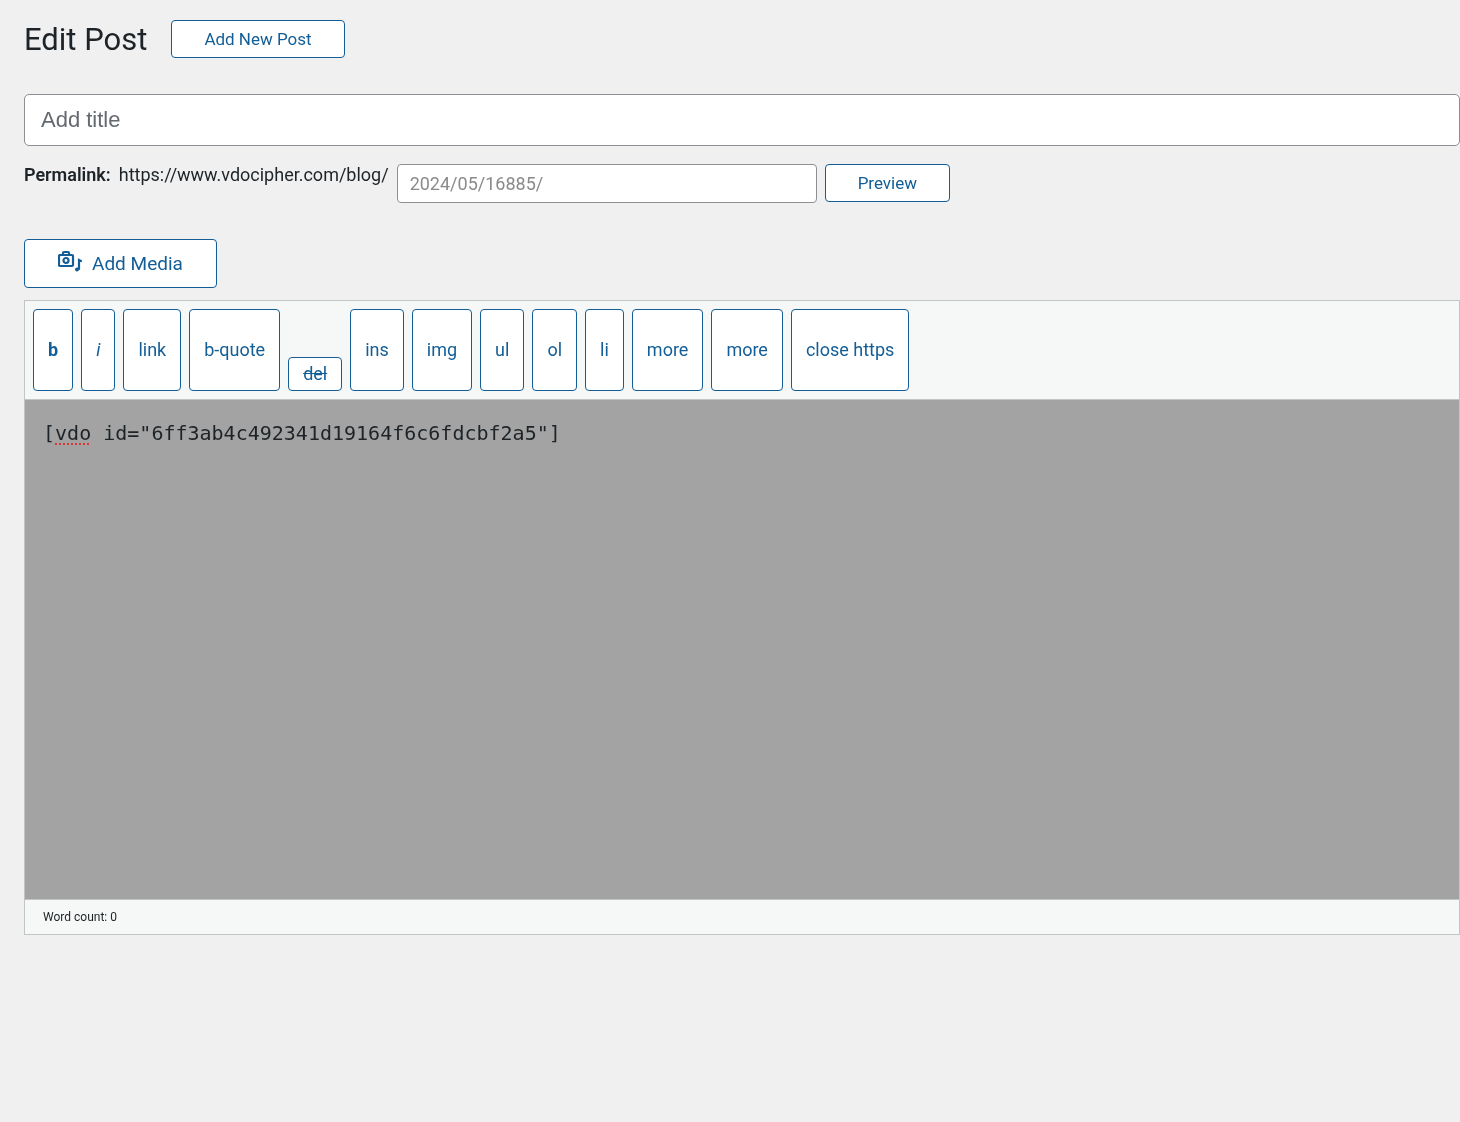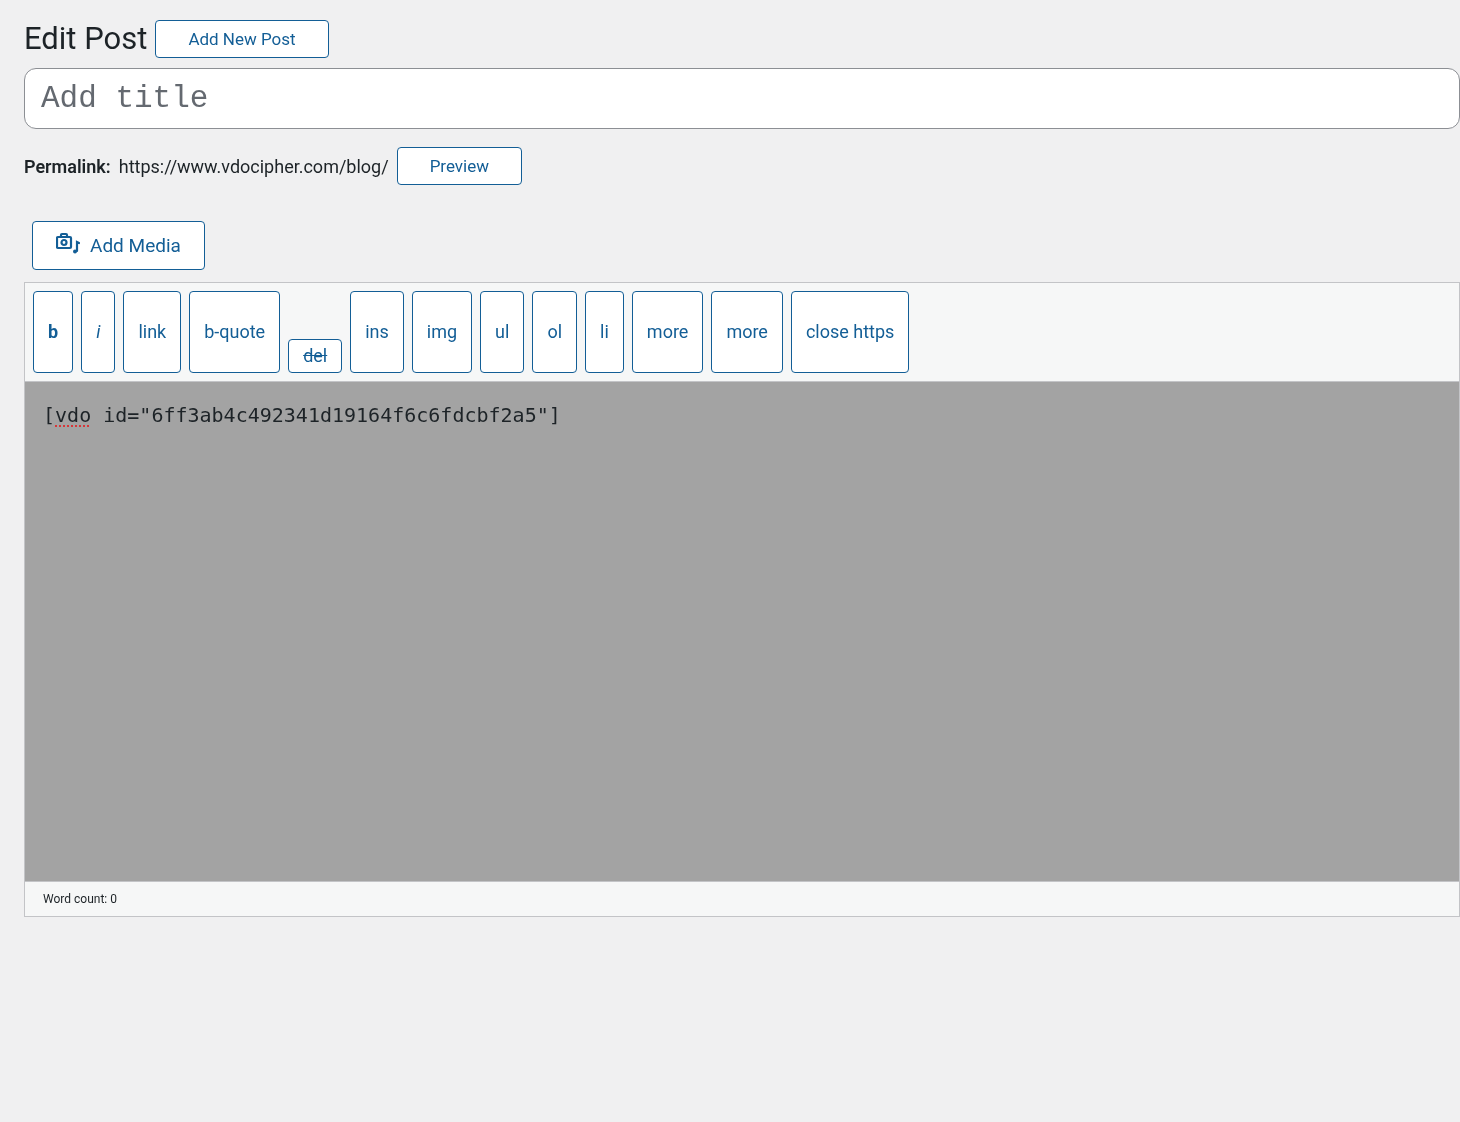--- a/index.html
+++ b/index.html
@@ -5,52 +5,53 @@
     * { box-sizing: border-box; margin: 0; padding: 0; }
     body {
       font-family: -apple-system, BlinkMacSystemFont, "Segoe UI", Roboto, sans-serif;
       background: #f0f0f1;
       padding: 20px 0 20px 24px;
       color: #1d2327;
       font-size: 15px;
     }
     .header-row {
       display: flex;
-      gap: 8px;
-      margin-bottom: 10px;
+      align-items: center;
+      gap: 24px;
+      margin-bottom: 36px;
     }
     .page-title {
       font-size: 31px;
       font-weight: 400;
       color: #1d2327;
     }
     .btn-outline {
       background: #fff;
       border: 1.5px solid #135e96;
       color: #135e96;
       padding: 8px 32px;
       font-size: 17px;
       border-radius: 4px;
       cursor: pointer;
       font-family: inherit;
     }
     .title-input {
       width: 100%;
-      font-size: 31px;
+      font-size: 22px;
       padding: 12px 16px;
       border: 1px solid #8c8f94;
-      border-radius: 12px;
+      border-radius: 5px;
       background: #fff;
       color: #50575e;
-      font-family: Liberation Mono, monospace;
+      font-family: Liberation Sans, sans-serif;
     }
     .title-input::placeholder { color: #646970; }
     .permalink-row {
       display: flex;
-      align-items: center;
+      align-items: flex-start;
       gap: 8px;
       margin-top: 18px;
       font-size: 18px;
     }
     .permalink-label { font-weight: 600; color: #1d2327; }
     .permalink-base { color: #1d2327; }
     .slug-input {
       border: 1px solid #8c8f94;
       border-radius: 4px;
       padding: 8px 12px;
@@ -60,27 +61,26 @@
       background: #fff;
     }
     .slug-input::placeholder { color: #8a8a8a; }
     .add-media-btn {
       display: inline-flex;
       align-items: center;
       gap: 10px;
       background: #fff;
       border: 1.5px solid #135e96;
       color: #135e96;
-      padding: 10px 23px;
+      padding: 10px 33px;
       font-size: 19px;
       border-radius: 4px;
       cursor: pointer;
       margin-top: 36px;
       font-family: inherit;
-      margin-left: 8px;
     }
     .add-media-btn svg { width: 24px; height: 22px; }
     .editor-wrap {
       border: 1px solid #c3c4c7;
       margin-top: 12px;
       background: #f6f7f7;
     }
     .quicktags-toolbar {
       padding: 8px;
       border-bottom: 1px solid #c3c4c7;
@@ -137,20 +137,21 @@
 <div class="header-row">
   <h1 class="page-title">Edit Post</h1>
   <button class="btn-outline">Add New Post</button>
 </div>
 
 <input type="text" class="title-input" placeholder="Add title" style="">
 
 <div class="permalink-row">
   <span class="permalink-label">Permalink:</span>
   <span class="permalink-base">https://www.vdocipher.com/blog/</span>
+  <input type="text" class="slug-input" placeholder="2024/05/16885/" style="">
   <button class="btn-outline">Preview</button>
 </div>
 
 <button class="add-media-btn">
   <span>
     <svg viewBox="0 0 24 22" fill="none" stroke="#135e96" stroke-width="2.2">
       <rect x="1" y="5" width="14" height="11" rx="1"></rect>
       <rect x="5" y="2" width="6" height="3" rx="1"></rect>
       <circle cx="8" cy="10.5" r="2.5"></circle>
       <path d="M17 19.5 a2 2 0 1 0 4 0 a2 2 0 1 0 -4 0" fill="#135e96" stroke="none"></path>

